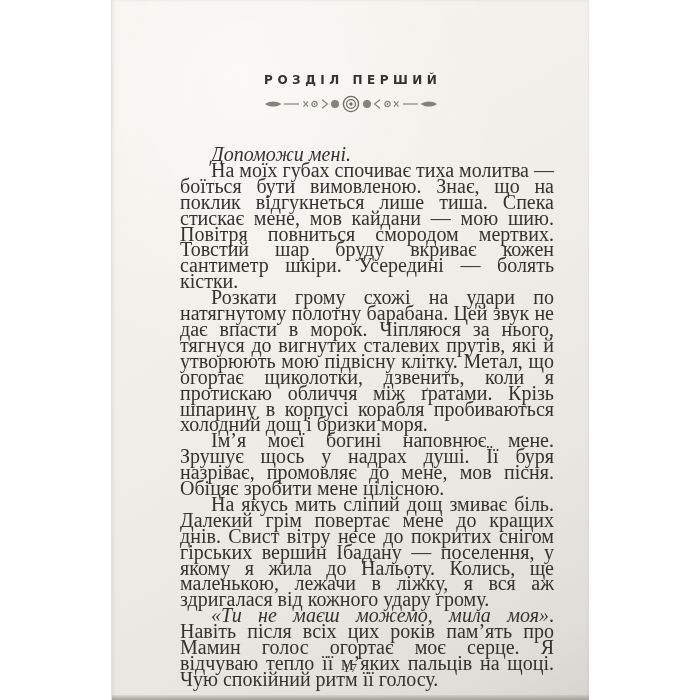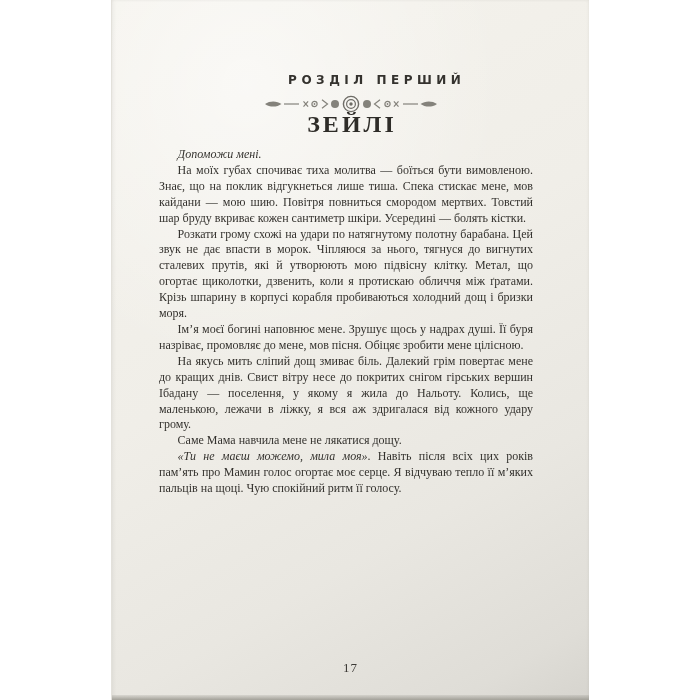--- a/index.html
+++ b/index.html
@@ -18,35 +18,34 @@
   }
   .page-bottom-edge{
     position:absolute;left:0;right:0;bottom:0;height:5px;
     background:linear-gradient(to bottom, rgba(130,128,120,0.15), #a3a199);
   }
   .chapter-label{
     position:absolute;top:73px;left:0;width:100%;text-align:center;
     font-family:"DejaVu Sans", sans-serif;font-weight:bold;
     font-size:12px;letter-spacing:4.5px;color:var(--ink);
     text-indent:4.5px; 
-    padding-left:24px;
   }
   .ornament{
     position:absolute;top:92px;left:0;width:100%;text-align:center;line-height:0;
   }
   .ornament svg{display:inline-block;}
   .chapter-title{
     position:absolute;top:111px;left:0;width:100%;text-align:center;
     font-family:"Liberation Serif", serif;font-weight:bold;
     font-size:24px;letter-spacing:3px;color:#2e2c28;
     text-indent:3px;
   }
   .body-text{
-    position:absolute;left:47px;top:147px;width:374px;
-    font-size:12px;line-height:15.9px;color:var(--ink);
+    position:absolute;left:68px;top:147px;width:374px;
+    font-size:20px;line-height:15.9px;color:var(--ink);
     text-align:justify;
   }
   .para{margin:0;text-indent:1.55em;}
   .it{font-style:italic;}
   .page-number{
     position:absolute;top:660px;left:0;width:100%;text-align:center;
     font-size:13px;color:#3c3a36;letter-spacing:1px;
   }
 </style>
 </head>
@@ -80,28 +79,26 @@
 
         <line x1="-52" y1="0" x2="-67" y2="0"></line>
         <line x1="52" y1="0" x2="67" y2="0"></line>
 
         <path d="M-86,0 C-81,-3.6 -74,-3.2 -69.5,0 C-74,3.2 -81,3.6 -86,0 Z" stroke="none"></path>
         <path d="M86,0 C81,-3.6 74,-3.2 69.5,0 C74,3.2 81,3.6 86,0 Z" stroke="none"></path>
       </g>
     </svg>
   </div>
 
-  <div class="chapter-title">ЗЕЙЛІ</div>
 
   <div class="body-text">
       <p class="para"><span class="it">Допоможи мені.</span></p>
       <p class="para"><span>На моїх губах спочиває тиха молитва — боїться бути вимовленою. Знає, що на поклик відгукнеться лише тиша. Спека стискає мене, мов кайдани — мою шию. Повітря повниться смородом мертвих. Товстий шар бруду вкриває кожен сантиметр шкіри. Усередині — болять кістки.</span></p>
       <p class="para"><span>Розкати грому схожі на удари по натягнутому полотну барабана. Цей звук не дає впасти в морок. Чіпляюся за нього, тягнуся до вигнутих сталевих прутів, які й утворюють мою підвісну клітку. Метал, що огортає щиколотки, дзвенить, коли я протискаю обличчя між ґратами. Крізь шпарину в корпусі корабля пробиваються холодний дощ і бризки моря.</span></p>
       <p class="para"><span>Ім’я моєї богині наповнює мене. Зрушує щось у надрах душі. Її буря назріває, промовляє до мене, мов пісня. Обіцяє зробити мене цілісною.</span></p>
       <p class="para"><span>На якусь мить сліпий дощ змиває біль. Далекий грім повертає мене до кращих днів. Свист вітру несе до покритих снігом гірських вершин Ібадану — поселення, у якому я жила до Нальоту. Колись, ще маленькою, лежачи в ліжку, я вся аж здригалася від кожного удару грому.</span></p>
-      <p class="para"><span>Саме Мама навчила мене не лякатися дощу.</span></p>
       <p class="para"><span class="it">«Ти не маєш можемо, мила моя»</span><span>. Навіть після всіх цих років пам’ять про Мамин голос огортає моє серце. Я відчуваю тепло її м’яких пальців на щоці. Чую спокійний ритм її голосу.</span></p>
     </div>
 
   <div class="page-number">17</div>
 
   <div class="page-bottom-edge"></div>
 </div>
 
 </body></html>

